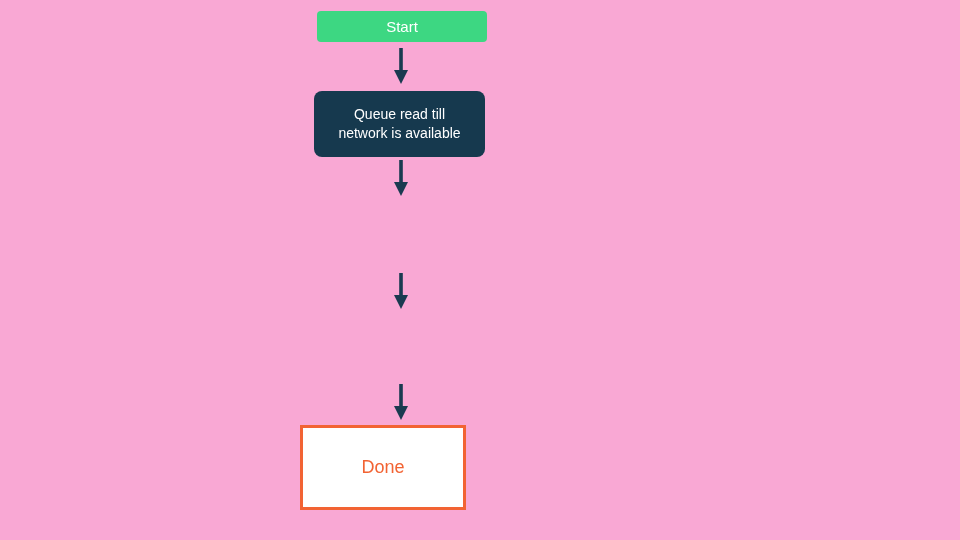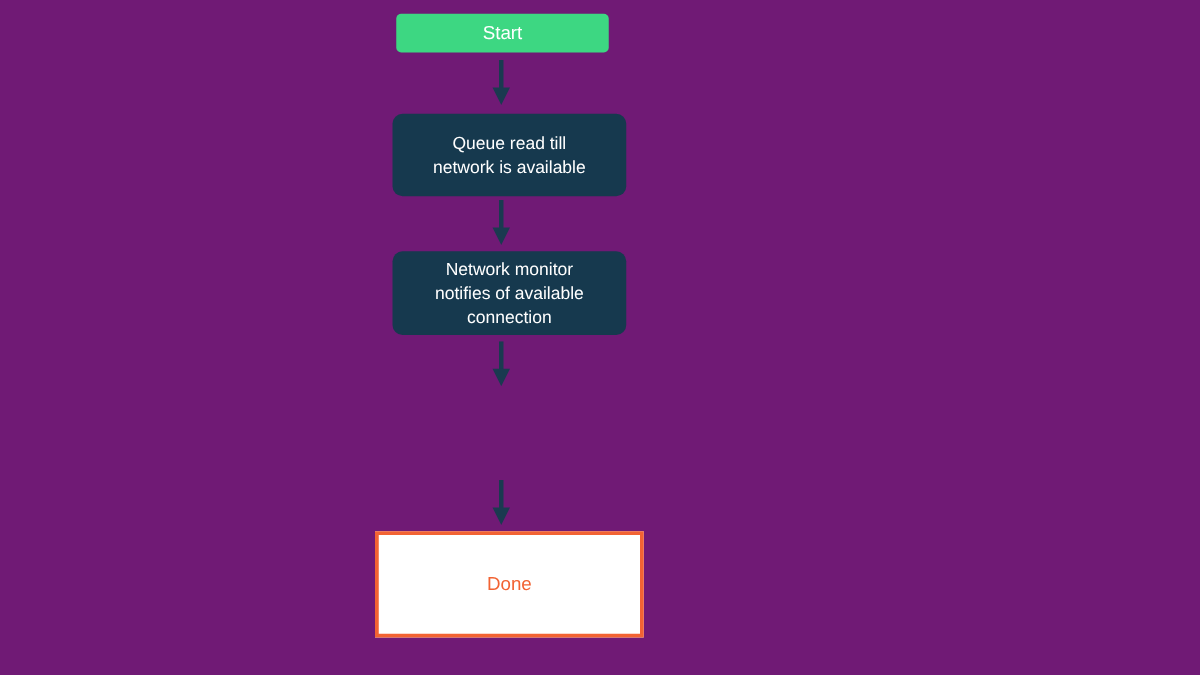--- a/index.html
+++ b/index.html
@@ -3,21 +3,21 @@
 <meta charset="utf-8">
 <style>
   * { margin: 0; padding: 0; box-sizing: border-box; }
   html, body { background: #ffffff; }
   body { font-family: "Liberation Sans", sans-serif; }
 
   .canvas {
     position: relative;
     width: 960px;
     height: 540px;
-    background: #701a75;
+    background: #f9a8d4;
     overflow: hidden;
   }
 
   .node {
     position: absolute;
     display: flex;
     align-items: center;
     justify-content: center;
     text-align: center;
   }
@@ -30,38 +30,38 @@
     left: 317px; top: 11px;
     width: 170px; height: 31px;
     background: #3DD782;
     border-radius: 4px;
     color: #ffffff;
     font-size: 15px;
   }
 
   .node.process {
     left: 314px;
-    width: 187px;
+    width: 171px;
     background: #16394E;
     border-radius: 8px;
     color: #ffffff;
     font-size: 14px;
     line-height: 19px;
   }
   .node.p1 { top: 91px;  height: 66px; }
   .node.p2 { top: 201px; height: 67px; }
   .node.p3 { top: 312px; height: 67px; }
 
   .node.done {
     left: 300px; top: 425px;
-    width: 215px; height: 85px;
+    width: 166px; height: 85px;
     background: #ffffff;
     border: 3px solid #F26333;
     color: #F26333;
-    font-size: 15px;
+    font-size: 18px;
   }
 
   .arrow {
     position: absolute;
     left: 393px;
     width: 16px;
     height: 36px;
   }
   .arrow .shaft, .arrow .head { fill: #1A3A50; }
   .arrow.a1 { top: 48px; }
@@ -86,25 +86,20 @@
   <div class="node process p1">
     <span class="node-label">Queue read till
 network is available</span>
   </div>
 
   <svg class="arrow a2" viewBox="0 0 16 36" xmlns="http://www.w3.org/2000/svg">
     <rect class="shaft" x="6.2" y="0" width="3.6" height="23"></rect>
     <polygon class="head" points="1,22 15,22 8,36"></polygon>
   </svg>
 
-  <div class="node process p2">
-    <span class="node-label">Network monitor
-notifies of available
-connection</span>
-  </div>
 
   <svg class="arrow a3" viewBox="0 0 16 36" xmlns="http://www.w3.org/2000/svg">
     <rect class="shaft" x="6.2" y="0" width="3.6" height="23"></rect>
     <polygon class="head" points="1,22 15,22 8,36"></polygon>
   </svg>
 
 
   <svg class="arrow a4" viewBox="0 0 16 36" xmlns="http://www.w3.org/2000/svg">
     <rect class="shaft" x="6.2" y="0" width="3.6" height="23"></rect>
     <polygon class="head" points="1,22 15,22 8,36"></polygon>

